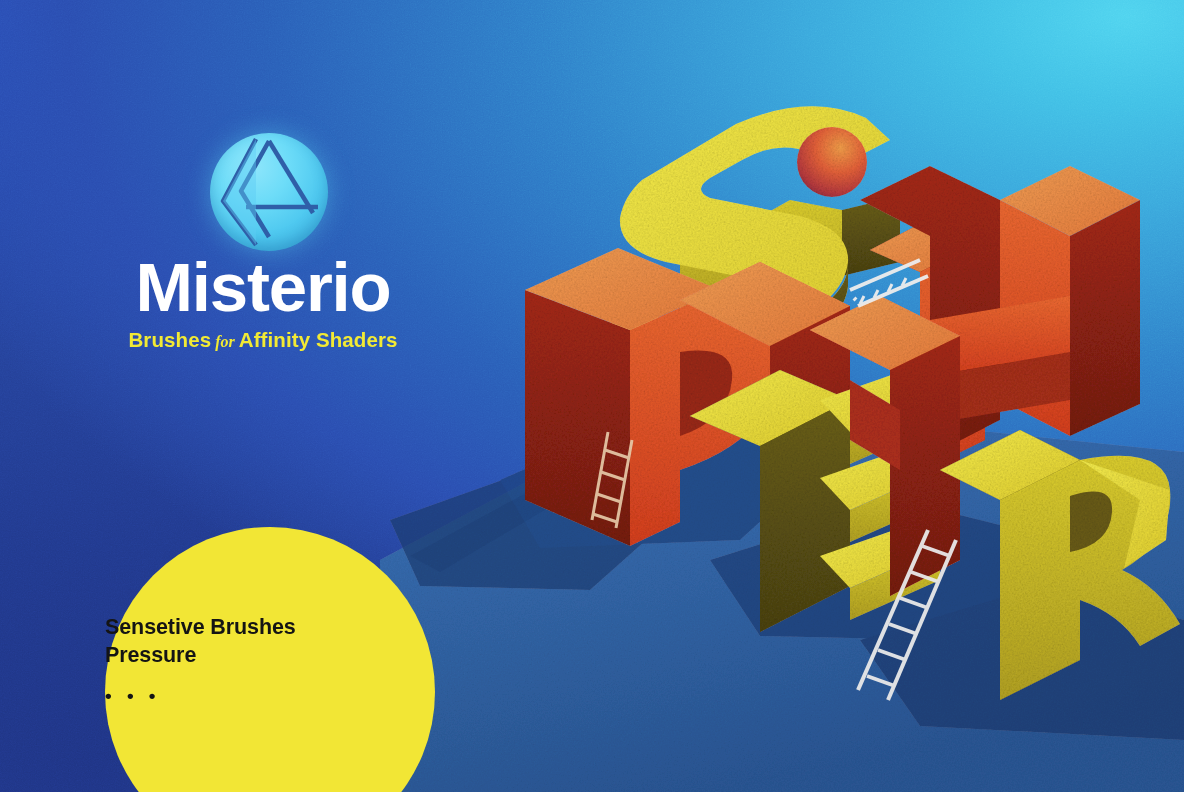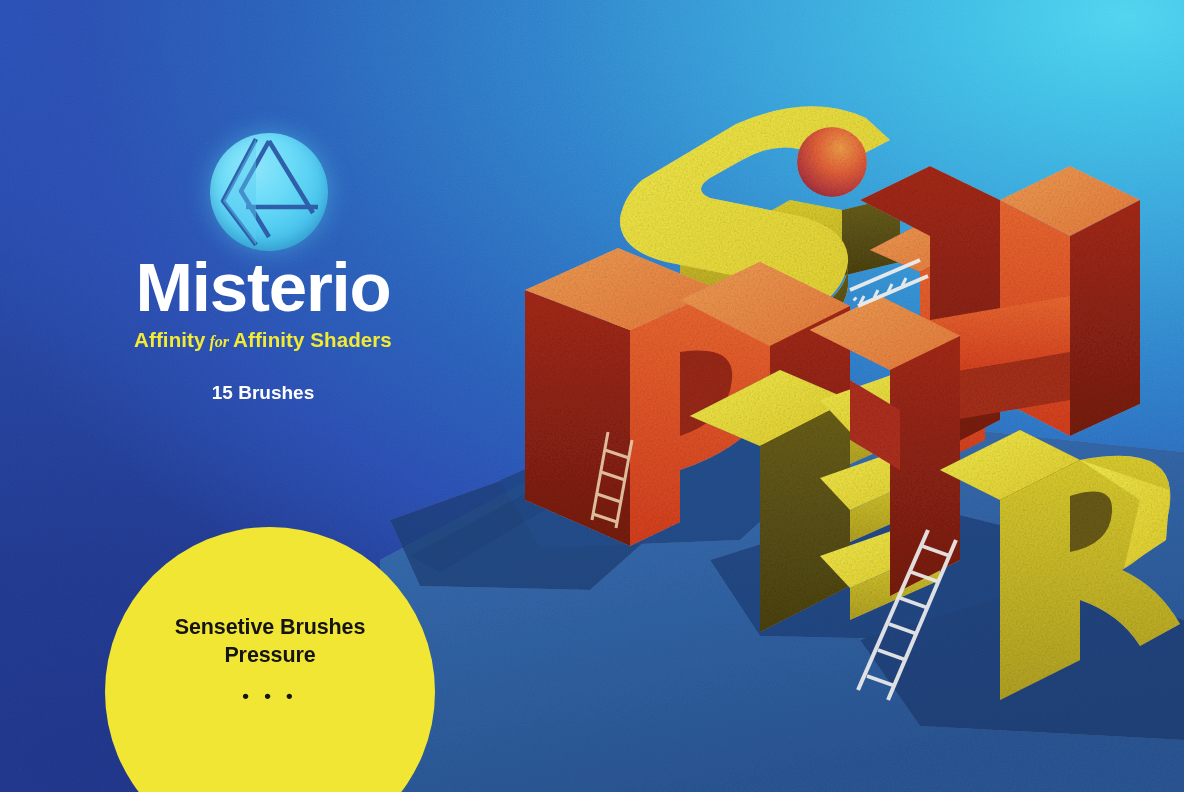--- a/index.html
+++ b/index.html
@@ -29,21 +29,21 @@
   .brand-wrap{position:absolute;left:118px;width:290px;}
   .subtitle{position:absolute;left:118px;width:290px;top:328px;text-align:center;
     color:#f2ea34;font-size:20.5px;font-weight:700;letter-spacing:.1px;white-space:nowrap;}
   .subtitle .for{font-family:"Liberation Serif","DejaVu Serif",serif;
     font-style:italic;font-weight:700;font-size:16px;letter-spacing:0;padding:0 4px;}
   .counts{position:absolute;left:118px;width:290px;top:380px;text-align:center;
     color:#ffffff;font-size:19px;font-weight:700;line-height:1.33;}
   
   .badge{position:absolute;left:105px;top:527px;width:330px;height:330px;border-radius:50%;
     background:#f2e635;}
-  .badge-inner{position:absolute;left:0;right:0;top:86px;text-align:center;color:#141414;}
+  .badge-inner{position:absolute;left:0;right:0;top:86px;text-align:left;color:#141414;}
   .badge-title{font-size:21.5px;font-weight:700;line-height:1.32;letter-spacing:-.1px;}
   .badge-dots{margin:16px 0 18px;letter-spacing:5px;font-size:19px;font-weight:700;line-height:1;}
   .badge-credit{font-size:15px;font-weight:700;letter-spacing:1.35px;}
   
   .art{position:absolute;left:380px;top:0;width:804px;height:792px;}
   .art svg{position:absolute;left:0;top:0;}
 </style>
 </head>
 <body>
 
@@ -245,25 +245,24 @@
           <path d="M13,68 L46,6 L46,112 Z"></path>
         </g>
       </svg>
     </div>
 
     <div class="brand-wrap">
       <div class="brand">Misterio</div>
     </div>
 
     <div class="subtitle">
-      <span>Affinity</span><span class="for">for</span><span>Affinity Shaders</span>
+      <span>Brushes</span><span class="for">for</span><span>Affinity Shaders</span>
     </div>
 
     <div class="counts">
-      <div>15 Brushes</div>
     </div>
 
     <div class="badge">
       <div class="badge-inner">
         <div class="badge-title">
           <div>Sensetive Brushes</div>
           <div>Pressure</div>
         </div>
         <div class="badge-dots">• • •</div>
       </div>

